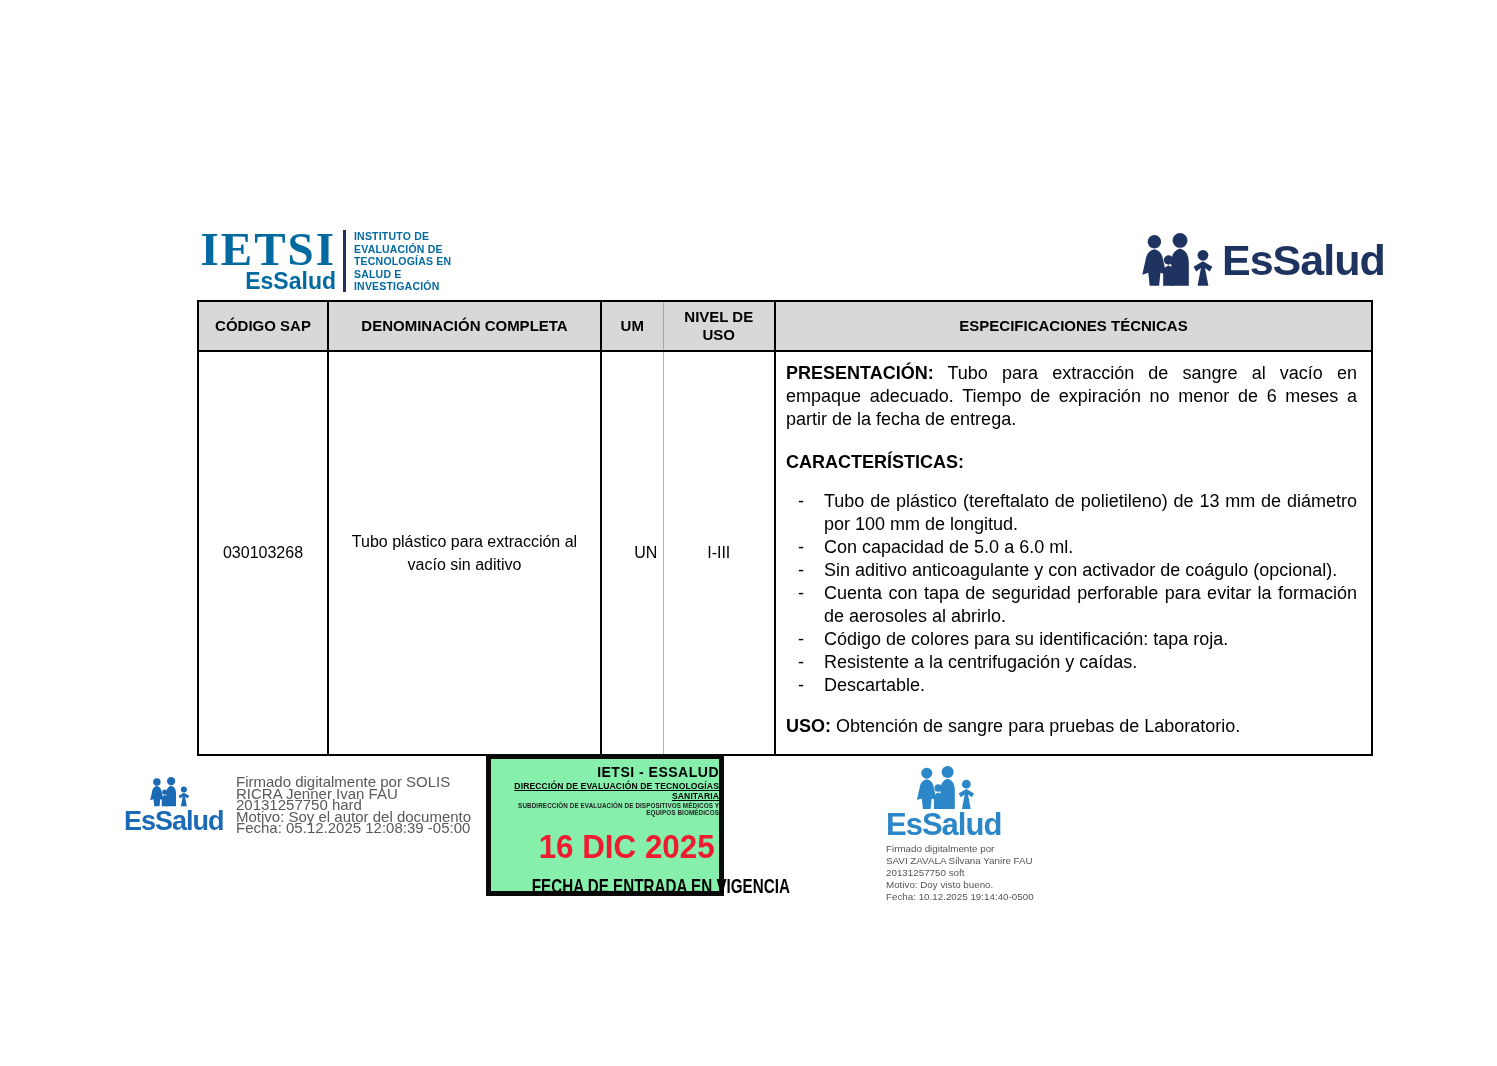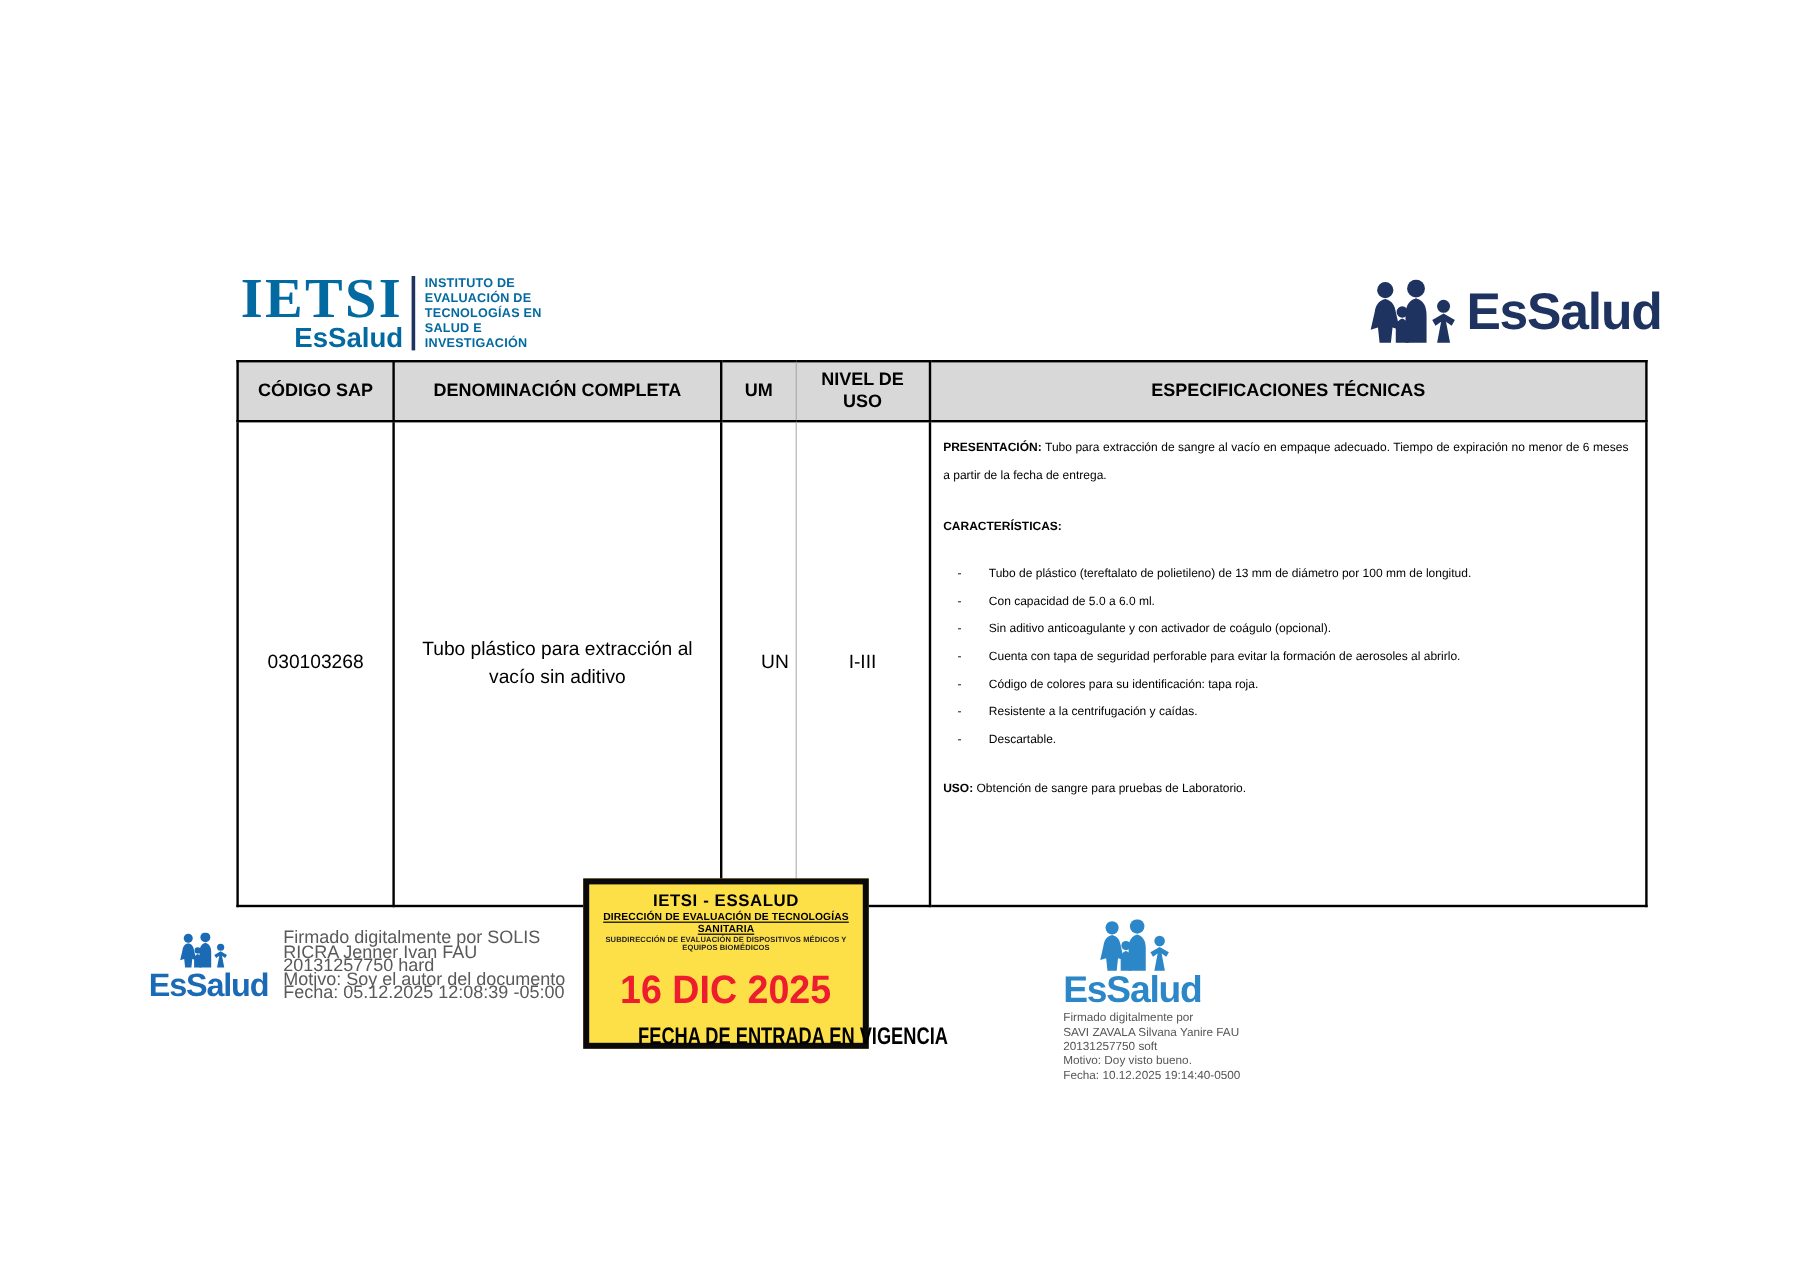--- a/index.html
+++ b/index.html
@@ -23,31 +23,31 @@
   
   .spec-table{position:absolute;left:197px;top:300px;width:1174px;border-collapse:collapse;table-layout:fixed;}
   .spec-table th,.spec-table td{border:2px solid #000;}
   .spec-table th{background:#d8d8d8;height:48px;font-size:15px;font-weight:bold;text-align:center;padding:0 10px;line-height:18px;}
   .spec-table th.h-um{border-right:1px solid #a8a8a8;}
   .spec-table th.h-nivel{border-left:1px solid #a8a8a8;}
   .spec-table td{height:386px;vertical-align:middle;text-align:center;font-size:16px;}
   .spec-table td.c-denom{padding:0 10px;line-height:23px;}
   .spec-table td.c-um{border-right:1px solid #b5b5b5;padding-left:28px;}
   .spec-table td.c-nivel{border-left:1px solid #b5b5b5;}
-  .spec-table td.c-spec{vertical-align:top;text-align:left;padding:10px 14px 6px 10px;font-size:10px;line-height:23px;}
+  .spec-table td.c-spec{vertical-align:top;text-align:left;padding:10px 14px 6px 10px;font-size:18px;line-height:23px;}
   .c-spec .para{margin:0;text-align:justify;}
   .c-spec .b{font-weight:bold;}
   .c-spec .heading{font-weight:bold;margin-top:20px;}
   .c-spec .bullets{margin-top:16px;}
   .c-spec .bullet{position:relative;padding-left:38px;text-align:justify;}
   .c-spec .dash{position:absolute;left:12px;}
   .c-spec .uso{margin-top:18px;text-align:justify;}
   
-  .stamp{position:absolute;left:486px;top:732px;width:238px;height:142px;border:5px solid #0a0a0a;
-         box-sizing:border-box;background:#fde047;text-align:center;}
+  .stamp{position:absolute;left:486px;top:754px;width:238px;height:142px;border:5px solid #0a0a0a;
+         box-sizing:border-box;background:#86efac;text-align:right;}
   .stamp-title{font-size:14px;font-weight:bold;letter-spacing:0.5px;margin-top:5px;}
   .stamp-direccion{font-size:8.6px;font-weight:bold;text-decoration:underline;margin-top:1px;letter-spacing:0.1px;}
   .stamp-subdireccion{font-size:6.3px;font-weight:bold;color:#222;margin-top:1px;letter-spacing:0.1px;}
   .stamp-date{font-size:33px;font-weight:bold;color:#ed1c2e;margin-top:12px;white-space:nowrap;
               display:inline-block;transform:scaleX(0.95);transform-origin:center;}
   .stamp-caption{font-size:20px;font-weight:bold;margin-top:9px;white-space:nowrap;
                  display:inline-block;transform:scaleX(0.76);transform-origin:center;letter-spacing:0px;}
   
   .sig-logo-left{position:absolute;left:124px;top:777px;width:92px;text-align:center;color:#1b6ab5;}
   .sig-logo-left .family-icon{width:48px;height:30px;display:block;margin:0 auto;}

